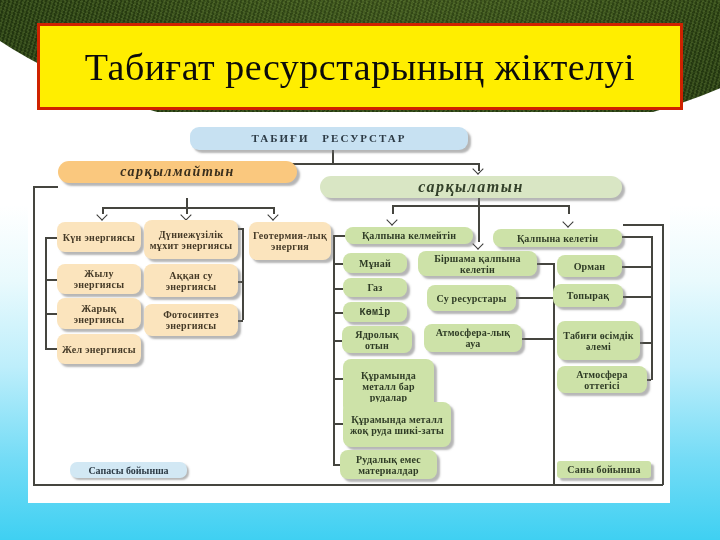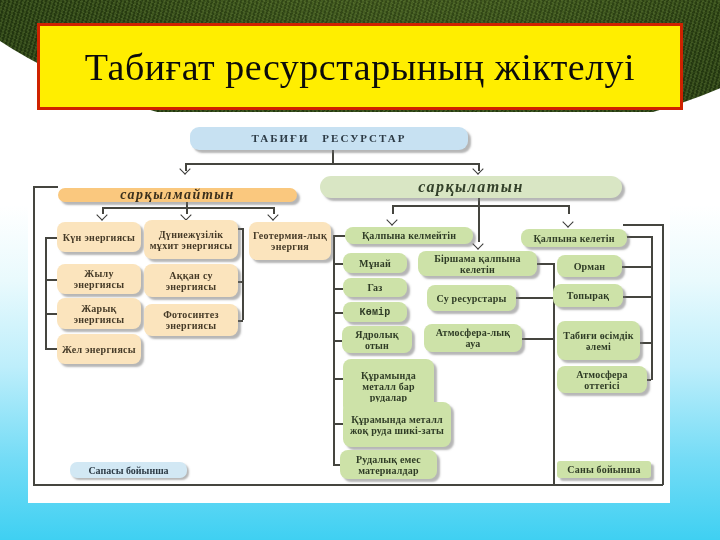--- a/index.html
+++ b/index.html
@@ -112,21 +112,21 @@
   <div class="ln" style="left:647px;top:379px;width:4px;height:1.5px;"></div>
 
   <div class="ln" style="left:623px;top:224px;width:39px;height:1.5px;"></div>
   <div class="ln" style="left:662px;top:224px;width:1.5px;height:261px;"></div>
   <div class="ln" style="left:33px;top:484px;width:630px;height:1.5px;"></div>
 
   <div class="node root" style="left:190px;top:127px;width:278px;height:23px;">
       <span>ТАБИҒИ РЕСУРСТАР</span>
     </div>
 
-  <div class="node hdr-orange" style="left:58px;top:188px;width:239px;height:14px;">
+  <div class="node hdr-orange" style="left:58px;top:161px;width:239px;height:22px;">
       <span>сарқылмайтын</span>
     </div>
   <div class="node hdr-green" style="left:320px;top:176px;width:302px;height:22px;">
       <span>сарқылатын</span>
     </div>
 
   <div class="node tan" style="left:57px;top:222px;width:84px;height:30px;">
       <span>Күн энергиясы</span>
     </div>
   <div class="node tan" style="left:57px;top:264px;width:84px;height:30px;">
@@ -147,21 +147,21 @@
   <div class="node tan" style="left:144px;top:304px;width:94px;height:32px;">
       <span>Фотосинтез энергиясы</span>
     </div>
   <div class="node tan" style="left:249px;top:222px;width:82px;height:38px;">
       <span>Геотермия-лық энергия</span>
     </div>
 
   <div class="node grn" style="left:345px;top:227px;width:128px;height:17px;">
       <span>Қалпына келмейтін</span>
     </div>
-  <div class="node grn" style="left:493px;top:229px;width:106px;height:18px;margin-left:28px;">
+  <div class="node grn" style="left:493px;top:229px;width:129px;height:18px;">
       <span>Қалпына келетін</span>
     </div>
   <div class="node grn" style="left:343px;top:253px;width:64px;height:20px;">
       <span>Мұнай</span>
     </div>
   <div class="node grn" style="left:343px;top:278px;width:64px;height:19px;">
       <span>Газ</span>
     </div>
   <div class="node grn" style="left:343px;top:302px;width:64px;height:20px;font-family:Liberation Mono, monospace;">
       <span>Көмір</span>

